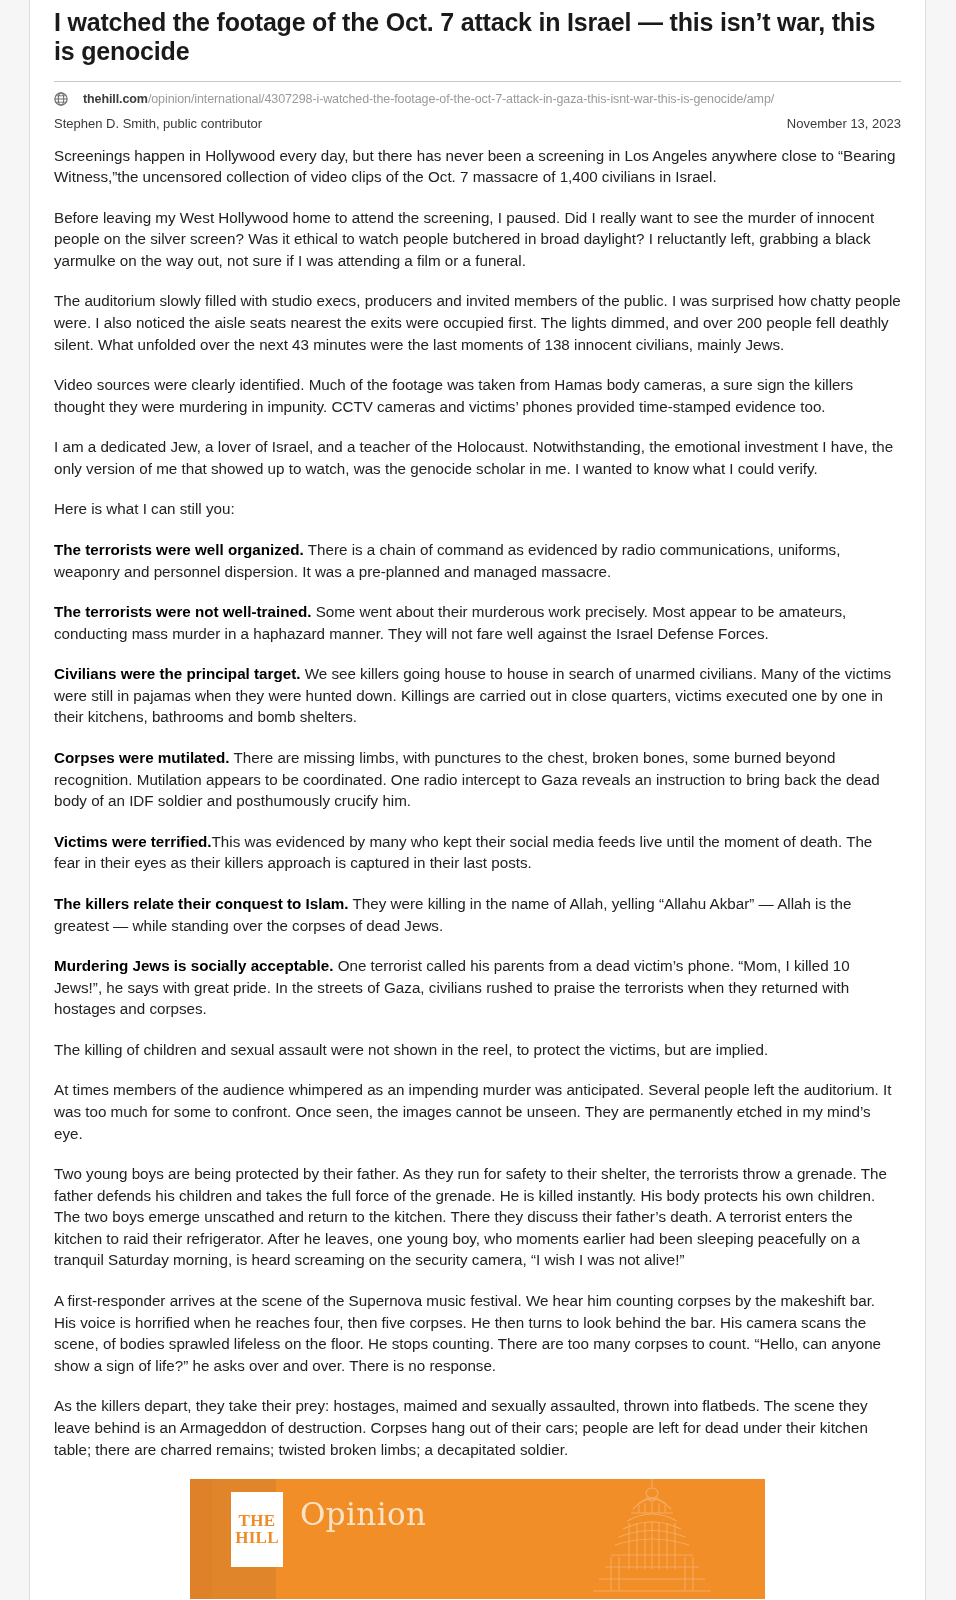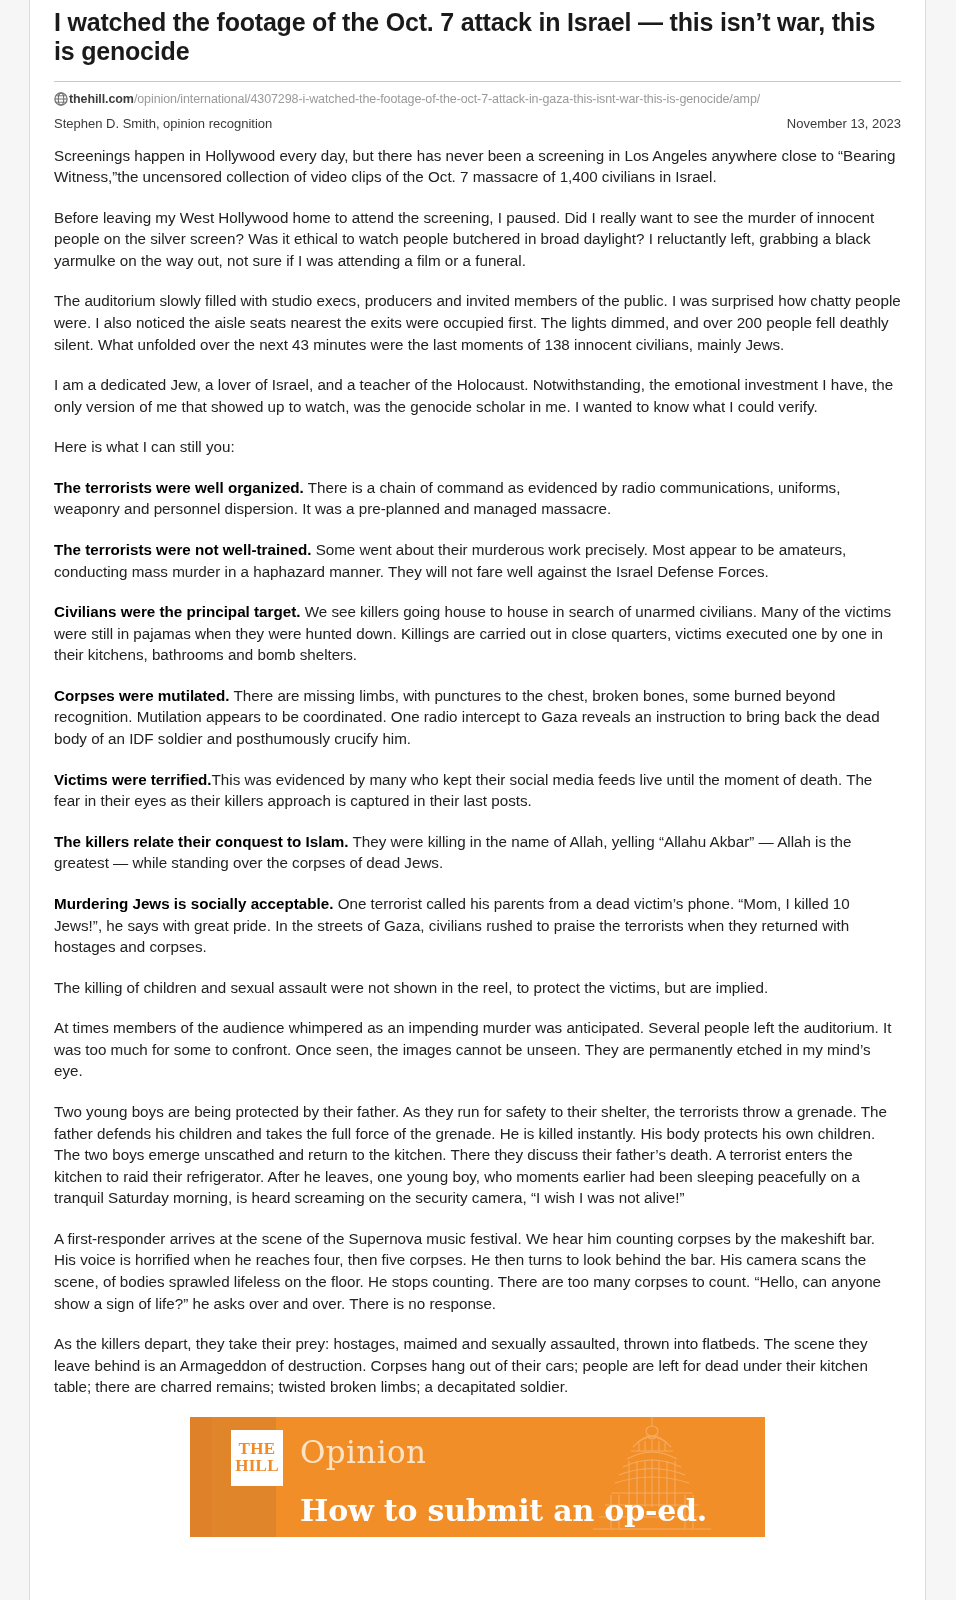--- a/index.html
+++ b/index.html
@@ -38,21 +38,21 @@
   }
   .rule {
     height: 1px;
     background: #c9c9c9;
     width: 100%;
     margin: 0 0 10px 0;
   }
   .urlrow {
     display: flex;
     align-items: center;
-    gap: 1px;
+    gap: 15px;
     padding: 0 0 10px 0;
   }
   .globe { flex: 0 0 auto; line-height: 0; }
   .urltext {
     font-size: 12.5px;
     color: #9a9a9a;
     white-space: nowrap;
     overflow: hidden;
     text-overflow: ellipsis;
     letter-spacing: -0.1px;
@@ -90,21 +90,21 @@
     position: absolute; left: 0; top: 0; bottom: 0; width: 22px;
     background: #df8128;
   }
   .banner-leftblock {
     position: absolute; left: 22px; top: 0; bottom: 0; width: 64px;
     background: #e08529;
   }
   .hill-logo {
     position: absolute;
     left: 41px; top: 13px;
-    width: 52px; height: 56px;
+    width: 52px; height: 75px;
     background: #ffffff;
     display: flex; flex-direction: column;
     align-items: center; justify-content: center;
     z-index: 3;
   }
   .hill-logo span {
     font-family: "Liberation Serif", serif;
     font-weight: bold;
     color: #ef8b28;
     font-size: 17px;
@@ -156,28 +156,29 @@
           <ellipse cx="8" cy="8" rx="3.1" ry="7" fill="none" stroke="#6f6f6f" stroke-width="1.2"></ellipse>
           <line x1="1" y1="8" x2="15" y2="8" stroke="#6f6f6f" stroke-width="1.2"></line>
           <line x1="2.1" y1="4.3" x2="13.9" y2="4.3" stroke="#6f6f6f" stroke-width="1"></line>
           <line x1="2.1" y1="11.7" x2="13.9" y2="11.7" stroke="#6f6f6f" stroke-width="1"></line>
         </svg>
       </span>
       <span class="urltext"><span class="dom">thehill.com</span><span>/opinion/international/4307298-i-watched-the-footage-of-the-oct-7-attack-in-gaza-this-isnt-war-this-is-genocide/amp/</span></span>
     </div>
 
     <div class="byline-row">
-      <span>Stephen D. Smith, opinion recognition</span>
+      <span>Stephen D. Smith, public contributor</span>
       <span class="byline-date">November 13, 2023</span>
     </div>
 
     <div class="body" id="body-top">
         <p><span>Screenings happen in Hollywood every day, but there has never been a screening in Los Angeles anywhere close to “Bearing Witness,”the uncensored collection of video clips of the Oct. 7 massacre of 1,400 civilians in Israel.</span></p>
         <p><span>Before leaving my West Hollywood home to attend the screening, I paused. Did I really want to see the murder of innocent people on the silver screen? Was it ethical to watch people butchered in broad daylight? I reluctantly left, grabbing a black yarmulke on the way out, not sure if I was attending a film or a funeral.</span></p>
         <p><span>The auditorium slowly filled with studio execs, producers and invited members of the public. I was surprised how chatty people were. I also noticed the aisle seats nearest the exits were occupied first. The lights dimmed, and over 200 people fell deathly silent. What unfolded over the next 43 minutes were the last moments of 138 innocent civilians, mainly Jews.</span></p>
+        <p><span>Video sources were clearly identified. Much of the footage was taken from Hamas body cameras, a sure sign the killers thought they were murdering in impunity. CCTV cameras and victims’ phones provided time-stamped evidence too.</span></p>
         <p><span>I am a dedicated Jew, a lover of Israel, and a teacher of the Holocaust. Notwithstanding, the emotional investment I have, the only version of me that showed up to watch, was the genocide scholar in me. I wanted to know what I could verify.</span></p>
         <p><span>Here is what I can still you:</span></p>
         <p><b>The terrorists were well organized.</b><span> There is a chain of command as evidenced by radio communications, uniforms, weaponry and personnel dispersion. It was a pre-planned and managed massacre.</span></p>
         <p><b>The terrorists were not well-trained.</b><span> Some went about their murderous work precisely. Most appear to be amateurs, conducting mass murder in a haphazard manner. They will not fare well against the Israel Defense Forces.</span></p>
         <p><b>Civilians were the principal target.</b><span> We see killers going house to house in search of unarmed civilians. Many of the victims were still in pajamas when they were hunted down. Killings are carried out in close quarters, victims executed one by one in their kitchens, bathrooms and bomb shelters.</span></p>
         <p><b>Corpses were mutilated.</b><span> There are missing limbs, with punctures to the chest, broken bones, some burned beyond recognition. Mutilation appears to be coordinated. One radio intercept to Gaza reveals an instruction to bring back the dead body of an IDF soldier and posthumously crucify him.</span></p>
         <p><b>Victims were terrified.</b><span>This was evidenced by many who kept their social media feeds live until the moment of death. The fear in their eyes as their killers approach is captured in their last posts.</span></p>
         <p><b>The killers relate their conquest to Islam.</b><span> They were killing in the name of Allah, yelling “Allahu Akbar” — Allah is the greatest — while standing over the corpses of dead Jews.</span></p>
         <p><b>Murdering Jews is socially acceptable.</b><span> One terrorist called his parents from a dead victim’s phone. “Mom, I killed 10 Jews!”, he says with great pride. In the streets of Gaza, civilians rushed to praise the terrorists when they returned with hostages and corpses.</span></p>
         <p><span>The killing of children and sexual assault were not shown in the reel, to protect the victims, but are implied.</span></p>
@@ -210,18 +211,17 @@
             <path d="M82 30 v8 M88 28 v10 M95 27 v11 M102 28 v10 M108 30 v8"></path>
             <path d="M72 48 v46 M80 48 v46 M88 47 v47 M95 46 v48 M102 47 v47 M110 48 v46 M118 48 v46"></path>
             <path d="M54 82 v34 M62 82 v34 M128 82 v34 M136 82 v34"></path>
           </g>
         </svg>
         <div class="hill-logo">
           <span>THE</span>
           <span>HILL</span>
         </div>
         <div class="banner-opinion">Opinion</div>
-        <div class="banner-head">How to submit an op-ed.</div>
       </div>
     </div>
 
   </div>
 </div>
 
 </body></html>

